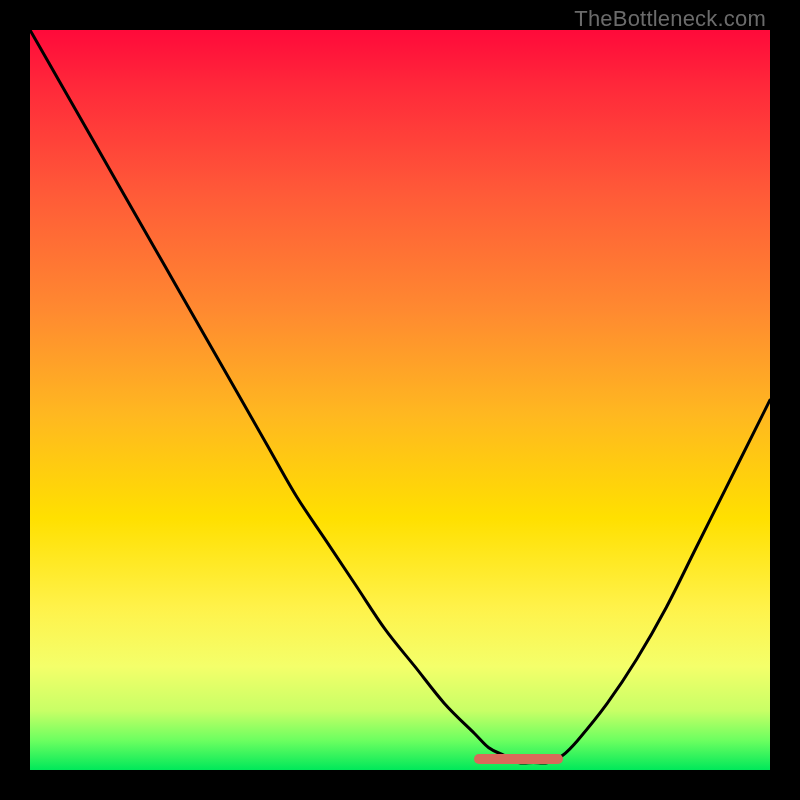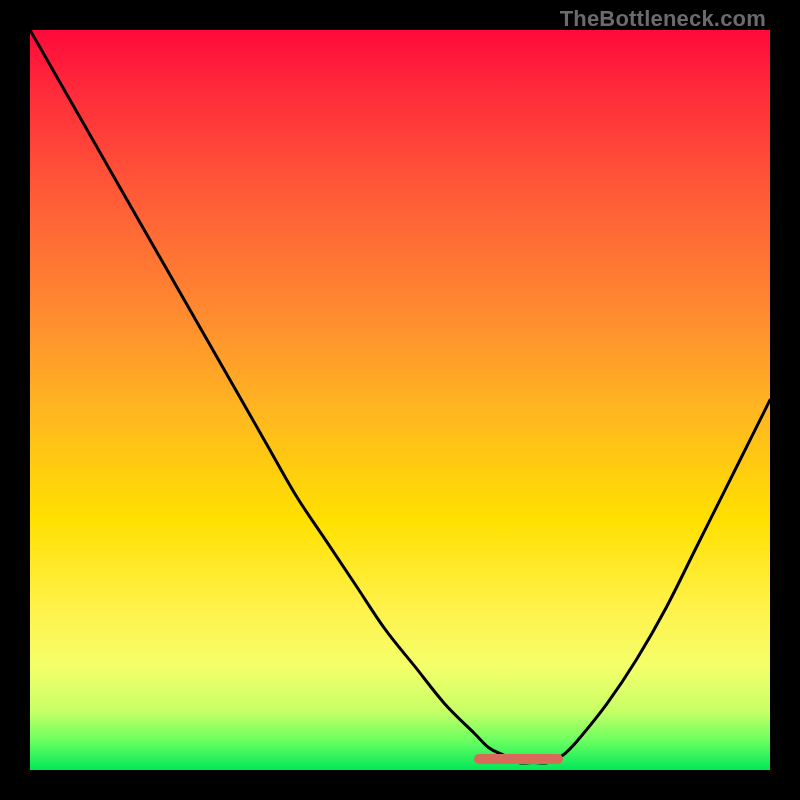--- a/index.html
+++ b/index.html
@@ -38,21 +38,21 @@
       #6cff60 96%,
       #00e85a 100%
     );
   }
   .watermark {
     position: absolute;
     top: 6px;
     right: 34px;
     color: #6b6b6b;
     font-size: 22px;
-    font-weight: 700;
+    font-weight: 400;
     letter-spacing: 0.2px;
     user-select: none;
   }
   svg.curve {
     position: absolute;
     left: 0;
     top: 0;
     width: 740px;
     height: 740px;
   }

